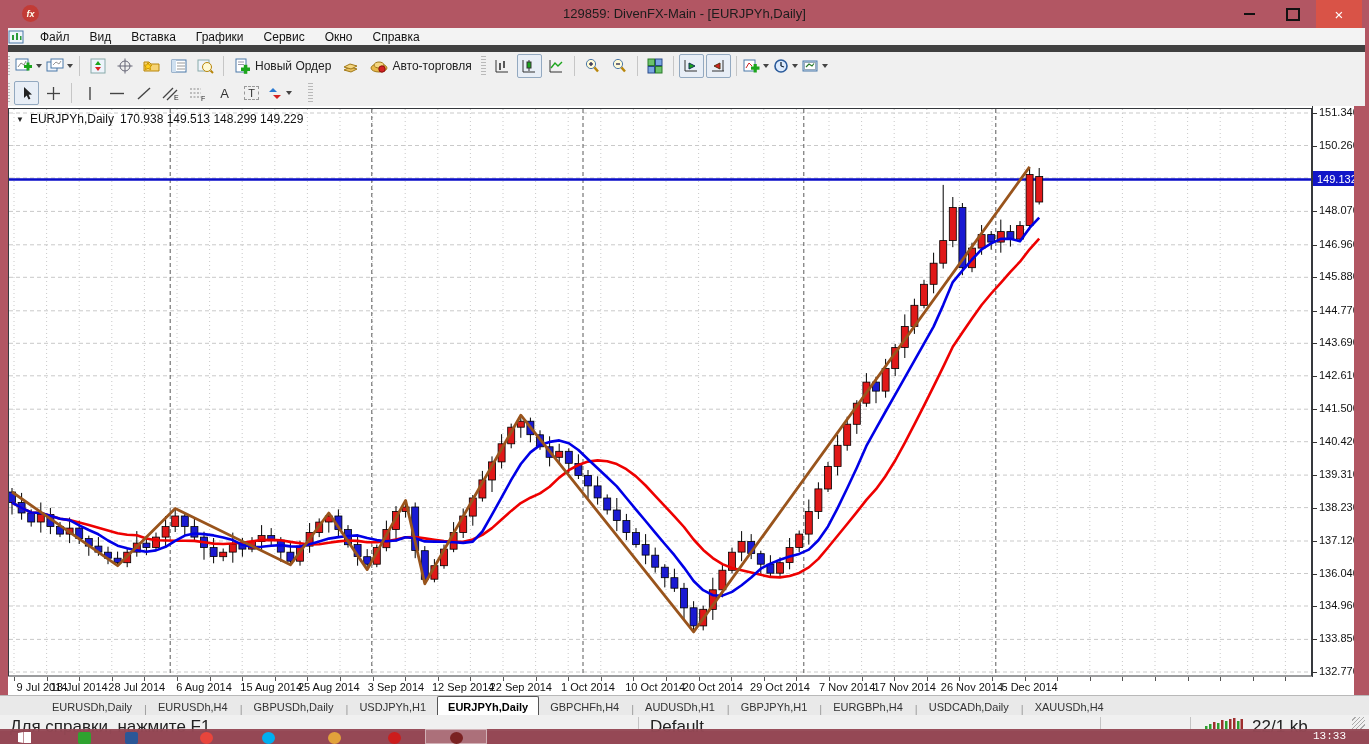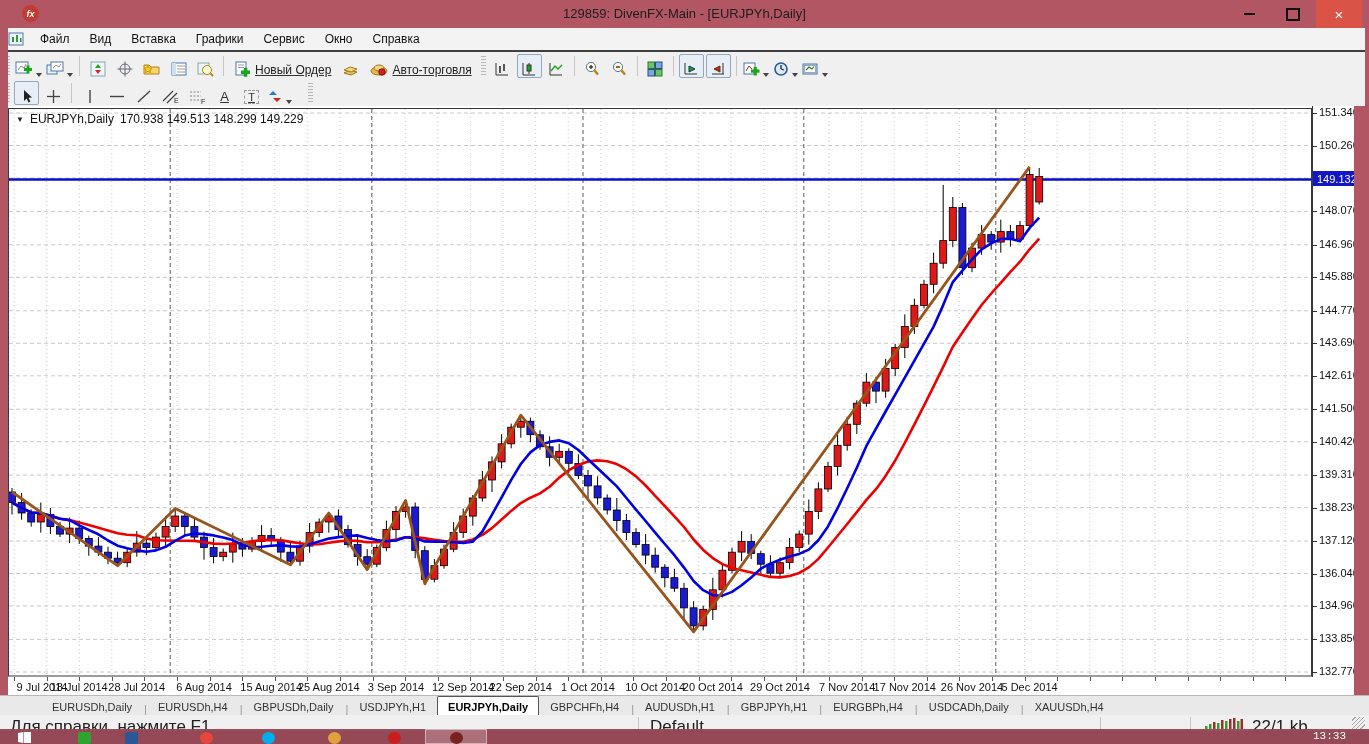--- a/index.html
+++ b/index.html
@@ -11,35 +11,35 @@
   .app-icon{position:absolute;left:22px;top:5px;width:17px;height:17px;border-radius:50%;
             background:#c23b36;color:#ffe;font-size:9px;font-style:italic;font-weight:bold;
             display:flex;align-items:center;justify-content:center;}
   .title-text{position:absolute;left:0;width:1369px;text-align:center;top:6px;font-size:13px;color:#1c1c1c;}
   .win-btn{position:absolute;top:0;height:28px;display:flex;align-items:center;justify-content:center;}
   .wb-min{left:1228px;width:42px;} .wb-max{left:1272px;width:42px;}
   .wb-close{left:1316px;width:46px;background:#d95347;color:#fff;font-size:15px;}
   .wb-min .bar{width:11px;height:2px;background:#111;}
   .wb-max .box{width:10px;height:9px;border:2px solid #111;}
   
-  .menubar{left:0;top:28px;width:1369px;height:24px;background:#f3f3f3;border-bottom:2px solid #404040;
+  .menubar{left:0;top:28px;width:1369px;height:24px;background:#f3f3f3;border-bottom:7px solid #404040;
            display:flex;align-items:center;font-size:12px;color:#111;}
   .menubar{padding-left:8px;box-sizing:border-box;}
   .menu-item{padding:3px 10px;cursor:default;}
   .child-btn{position:absolute;top:31px;width:17px;height:16px;background:#f6f8fa;border:1px solid #9fb3c8;
              display:flex;align-items:center;justify-content:center;font-size:10px;color:#345;}
   
   .toolbar1{left:0;top:52px;width:1369px;height:28px;background:#f0f0f0;border-bottom:1px solid #dcdcdc;}
   .toolbar2{left:0;top:80px;width:1369px;height:26px;background:#f0f0f0;border-bottom:1px solid #c8c8c8;}
   .tb-row{display:flex;align-items:center;height:100%;padding-left:2px;box-sizing:border-box;}
   .grip{width:5px;height:20px;margin:0 3px;
         background:repeating-linear-gradient(to bottom,#b9b9b9 0 1px,transparent 1px 3px);}
   .tsep{width:1px;height:20px;background:#c6c6c6;margin:0 4px;}
-  .tbtn{min-width:23px;height:22px;display:inline-flex;align-items:flex-end;justify-content:center;
-        border:1px solid transparent;border-radius:2px;margin:0 1px;color:#333;text-decoration:underline;}
+  .tbtn{min-width:23px;height:22px;display:inline-flex;align-items:center;justify-content:center;
+        border:1px solid transparent;border-radius:2px;margin:0 1px;color:#333;}
   .tbtn.active{background:#e8eef6;border-color:#93a9c0;}
   .tbtn .lbl{font-size:12px;color:#222;margin-left:4px;white-space:nowrap;}
   .caret{width:0;height:0;border-left:3px solid transparent;border-right:3px solid transparent;
          border-top:4px solid #444;margin-left:3px;}
   .tfbtn{min-width:25px;height:20px;display:inline-flex;align-items:center;justify-content:center;
          font-size:11px;color:#4a4a4a;border:1px solid transparent;border-radius:2px;margin:0 1px;}
   .tfbtn.active{background:#e8eef6;border-color:#93a9c0;color:#111;}
   .searchbox{position:absolute;left:1155px;top:56px;width:180px;height:20px;background:#fff;
              border:1px solid #aab4bd;display:flex;align-items:center;}
   .searchbox input{border:0;outline:0;flex:1;height:16px;font-size:12px;padding-left:4px;background:transparent;}

